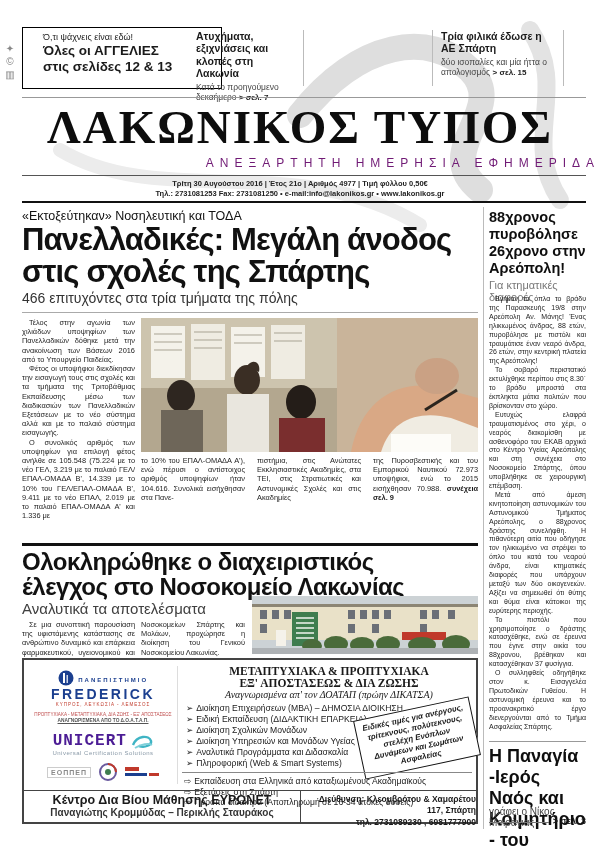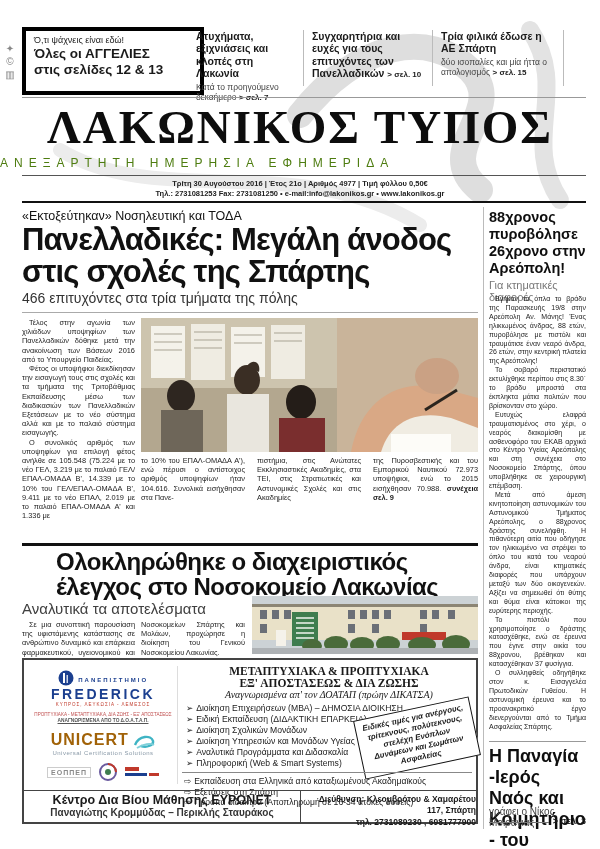--- a/index.html
+++ b/index.html
@@ -5,35 +5,35 @@
   html,body{margin:0;padding:0;background:#e8e8e8;}
   .page{position:relative;width:600px;height:849px;background:#fff;overflow:hidden;
         font-family:"Liberation Sans",sans-serif;color:#1a1a1a;margin:0 auto;}
   .abs{position:absolute;}
   .z{z-index:2;}
   .wm{z-index:0;}
   .just{text-align:justify;}
   .hr{background:#999;height:1px;}
   .vline{width:1px;background:#bbb;}
   
-  .box1{border:4px solid #000000;padding:4px 8px;line-height:1.2;}
+  .box1{border:1px solid #000000;padding:4px 20px;line-height:1.2;}
   .box1 .l1{font-size:9px;color:#222;}
   .box1 .l2,.box1 .l3{font-size:13.5px;font-weight:bold;}
   .teaser .t{font-size:10.5px;font-weight:bold;line-height:1.18;}
   .teaser .s{font-size:8.5px;color:#444;line-height:1.25;margin-top:2px;}
   .pref{font-weight:bold;font-size:8px;color:#222;}
   
   .mast{left:0;right:0;text-align:center;font-family:"Liberation Serif",serif;
         font-weight:bold;font-size:47px;letter-spacing:2px;line-height:1;color:#0d0d0d;}
-  .mastsub{left:0;right:0;text-align:left;font-size:12px;letter-spacing:6px;color:#4d7c0f;}
+  .mastsub{left:0;right:0;text-align:right;font-size:12px;letter-spacing:6px;color:#701a75;}
   .dateline{left:0;right:0;text-align:center;font-size:7.5px;font-weight:bold;color:#222;}
   
   .kicker{font-size:12.5px;color:#111;}
   .h1{font-size:31px;font-weight:bold;line-height:1.02;letter-spacing:-0.8px;color:#111;}
-  .h2{font-size:24px;font-weight:bold;line-height:1.05;letter-spacing:-0.5px;color:#111;margin-left:34px;}
+  .h2{font-size:24px;font-weight:bold;line-height:1.05;letter-spacing:-0.5px;color:#111;}
   .sub1{font-size:14px;color:#333;}
   .sub2{font-size:15px;color:#404040;}
   .bodycol{font-size:7.4px;line-height:9.2px;color:#1c1c1c;overflow:hidden;}
   .bodycol p{margin:0;text-indent:7px;}
   .cont{font-weight:bold;}
   .contline{text-align:right;font-weight:bold;font-size:7.4px;margin-top:2px;}
   
   .sbhead{font-size:14.5px;font-weight:bold;line-height:1.17;color:#0e0e0e;}
   .sbsub{font-size:11px;color:#777;}
   .sbbody{font-size:7px;line-height:8.9px;color:#1c1c1c;overflow:hidden;}
@@ -50,21 +50,21 @@
   .brow .g{margin-right:3px;}
   .arow{font-size:8.6px;line-height:10.5px;white-space:nowrap;}
   .arow .g{margin-right:3px;}
   .badge{border:1.5px solid #111;transform:rotate(-12deg);padding:4px 5px;text-align:center;
          font-size:8px;font-weight:bold;font-style:italic;line-height:1.25;background:#fff;}
   .fred-s{font-size:6px;letter-spacing:2px;color:#1b3f8f;font-weight:bold;}
   .fred-n{font-size:14px;letter-spacing:2.5px;color:#1b3f8f;font-weight:bold;}
   .fred-c{font-size:4.5px;color:#c03a2b;letter-spacing:1px;}
   .fred-l{font-size:4.6px;color:#c05050;line-height:1.4;}
   .fred-l2{font-size:4.8px;color:#555;font-weight:bold;text-decoration:underline;}
-  .uni-n{font-size:16px;font-weight:bold;color:#a16207;letter-spacing:1px;}
+  .uni-n{font-size:16px;font-weight:bold;color:#4c1d95;letter-spacing:1px;font-family:Liberation Mono, monospace;}
   .uni-s{font-size:6px;color:#8a9aa8;letter-spacing:0.5px;}
   .cert1{font-size:7px;color:#8a8a8a;font-weight:bold;letter-spacing:1px;border:1px solid #ccc;padding:1px 3px;}
   .ftr-name{font-size:12.5px;font-weight:bold;}
   .ftr-sub{font-size:10px;color:#333;font-weight:bold;}
   .ftr-ad{font-size:8.5px;font-weight:bold;line-height:1.35;}
   .marks{font-size:10px;color:#888;line-height:1.3;text-align:center;}
 </style>
 </head>
 <body>
 
@@ -88,23 +88,20 @@
     <div class="l3">στις σελίδες 12 &amp; 13</div>
   </div>
 
   <div class="abs z teaser" style="left:196px;top:30px;width:100px;">
     <div class="t">Ατυχήματα, εξιχνιάσεις και κλοπές στη Λακωνία</div>
     <div class="s"><span>Κατά το προηγούμενο δεκαήμερο</span> <span class="pref">&gt; σελ. 7</span></div>
   </div>
 
   <div class="abs z vline" style="left:303px;top:30px;height:56px;"></div>
 
-  <div class="abs z teaser" style="left:312px;top:30px;width:112px;">
-    <div class="t"><span>Συγχαρητήρια και ευχές για τους επιτυχόντες των Πανελλαδικών</span> <span class="pref">&gt; σελ. 10</span></div>
-  </div>
 
   <div class="abs z vline" style="left:432px;top:30px;height:56px;"></div>
 
   <div class="abs z teaser" style="left:441px;top:30px;width:112px;">
     <div class="t">Τρία φιλικά έδωσε η ΑΕ Σπάρτη</div>
     <div class="s"><span>δύο ισοπαλίες και μία ήττα ο απολογισμός</span> <span class="pref">&gt; σελ. 15</span></div>
   </div>
 
   <div class="abs z vline" style="left:563px;top:30px;height:56px;"></div>
 

